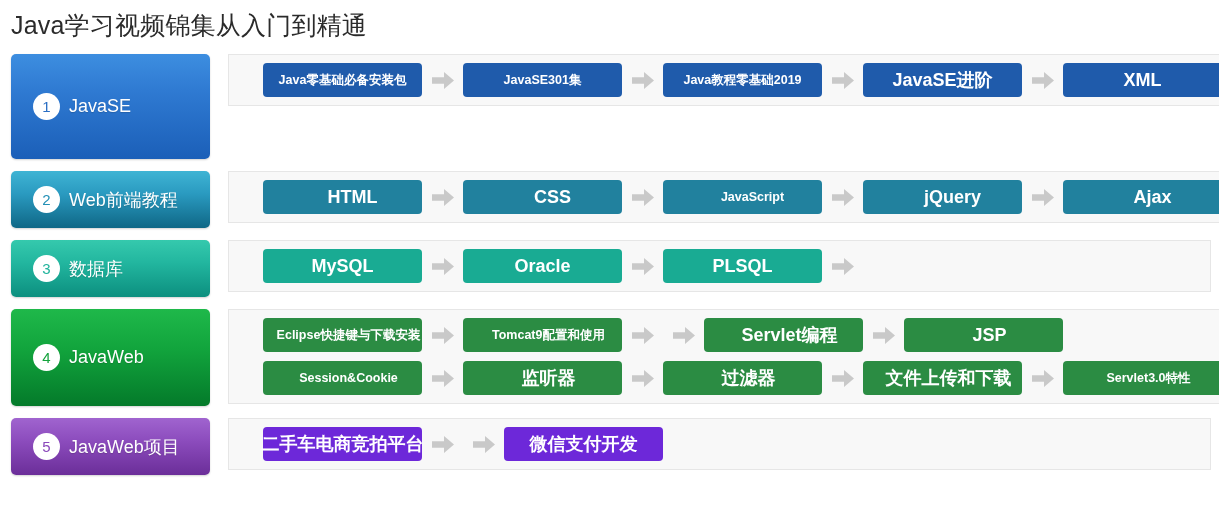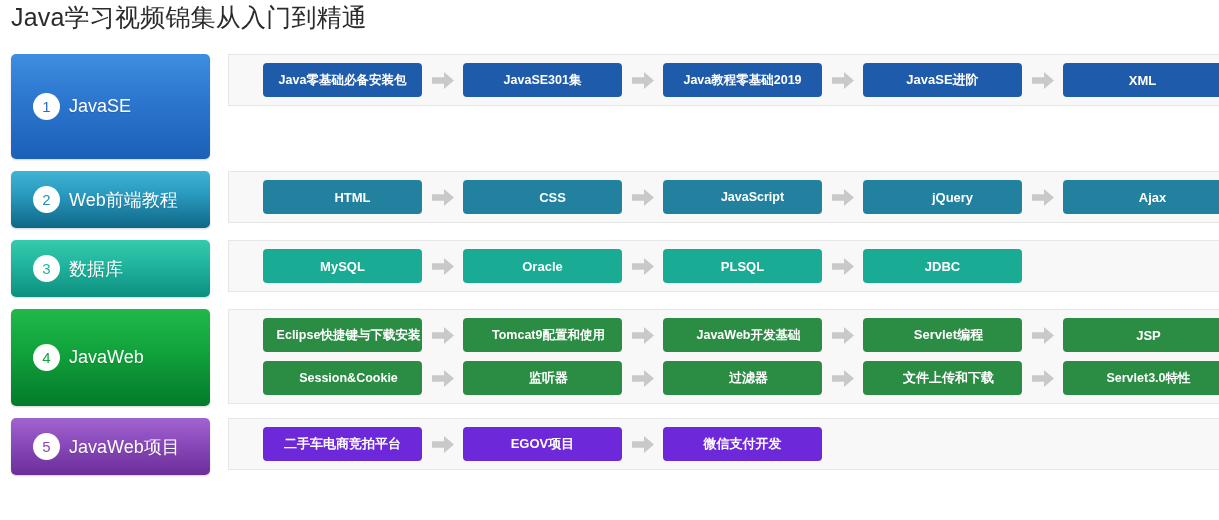--- a/index.html
+++ b/index.html
@@ -18,21 +18,21 @@
   #page {
     position: relative;
     width: 1219px;
     height: 520px;
   }
 
   
   .page-title {
     position: absolute;
     left: 11px;
-    top: 0;
+    top: 8px;
     font-size: 25px;
     font-weight: 400;
     color: #2b2b2b;
     letter-spacing: 0.2px;
     white-space: nowrap;
     line-height: 34px;
   }
 
   
   .roadmap {
@@ -103,21 +103,21 @@
     margin-top: 9px;
   }
   .pill {
     width: 159px;
     height: 34px;
     border-radius: 4px;
     display: flex;
     align-items: center;
     justify-content: center;
     color: #ffffff;
-    font-size: 13px;
+    font-size: 18px;
     font-weight: bold;
     white-space: nowrap;
     box-sizing: border-box;
     flex: 0 0 auto;
   }
   .pill.wide-text { font-size: 12.5px; }
 
   .arrow {
     flex: 0 0 auto;
     width: 41px;
@@ -254,21 +254,20 @@
               <svg width="22" height="17" viewBox="0 0 22 17">
                 <path d="M0 5.3 H12 V0 L22 8.5 L12 17 V11.7 H0 Z" fill="#c9c9c9"></path>
               </svg>
             </span>
             <div class="pill">PLSQL</div>
             <span class="arrow">
               <svg width="22" height="17" viewBox="0 0 22 17">
                 <path d="M0 5.3 H12 V0 L22 8.5 L12 17 V11.7 H0 Z" fill="#c9c9c9"></path>
               </svg>
             </span>
-            <div class="pill">JDBC</div>
             <span class="arrow-spacer"></span>
             <div class="pill-spacer"></div>
           </div>
         </div>
       </div>
       <div class="row cat-4">
         <div class="cat-card" style="height: 97px;">
           <div class="cat-badge">4</div>
           <div class="cat-label">JavaWeb</div>
         </div>
@@ -279,21 +278,20 @@
               <svg width="22" height="17" viewBox="0 0 22 17">
                 <path d="M0 5.3 H12 V0 L22 8.5 L12 17 V11.7 H0 Z" fill="#c9c9c9"></path>
               </svg>
             </span>
             <div class="pill wide-text">Tomcat9配置和使用</div>
             <span class="arrow">
               <svg width="22" height="17" viewBox="0 0 22 17">
                 <path d="M0 5.3 H12 V0 L22 8.5 L12 17 V11.7 H0 Z" fill="#c9c9c9"></path>
               </svg>
             </span>
-            <div class="pill wide-text">JavaWeb开发基础</div>
             <span class="arrow">
               <svg width="22" height="17" viewBox="0 0 22 17">
                 <path d="M0 5.3 H12 V0 L22 8.5 L12 17 V11.7 H0 Z" fill="#c9c9c9"></path>
               </svg>
             </span>
             <div class="pill">Servlet编程</div>
             <span class="arrow">
               <svg width="22" height="17" viewBox="0 0 22 17">
                 <path d="M0 5.3 H12 V0 L22 8.5 L12 17 V11.7 H0 Z" fill="#c9c9c9"></path>
               </svg>
@@ -335,21 +333,20 @@
           <div class="cat-label">JavaWeb项目</div>
         </div>
         <div class="panel">
           <div class="chain">
             <div class="pill">二手车电商竞拍平台</div>
             <span class="arrow">
               <svg width="22" height="17" viewBox="0 0 22 17">
                 <path d="M0 5.3 H12 V0 L22 8.5 L12 17 V11.7 H0 Z" fill="#c9c9c9"></path>
               </svg>
             </span>
-            <div class="pill">EGOV项目</div>
             <span class="arrow">
               <svg width="22" height="17" viewBox="0 0 22 17">
                 <path d="M0 5.3 H12 V0 L22 8.5 L12 17 V11.7 H0 Z" fill="#c9c9c9"></path>
               </svg>
             </span>
             <div class="pill">微信支付开发</div>
             <span class="arrow-spacer"></span>
             <div class="pill-spacer"></div>
             <span class="arrow-spacer"></span>
             <div class="pill-spacer"></div>

